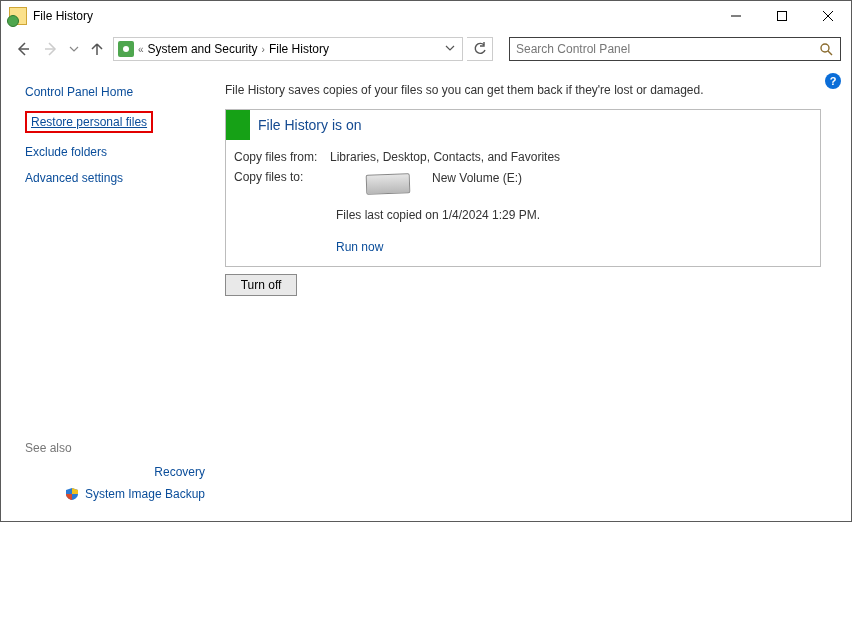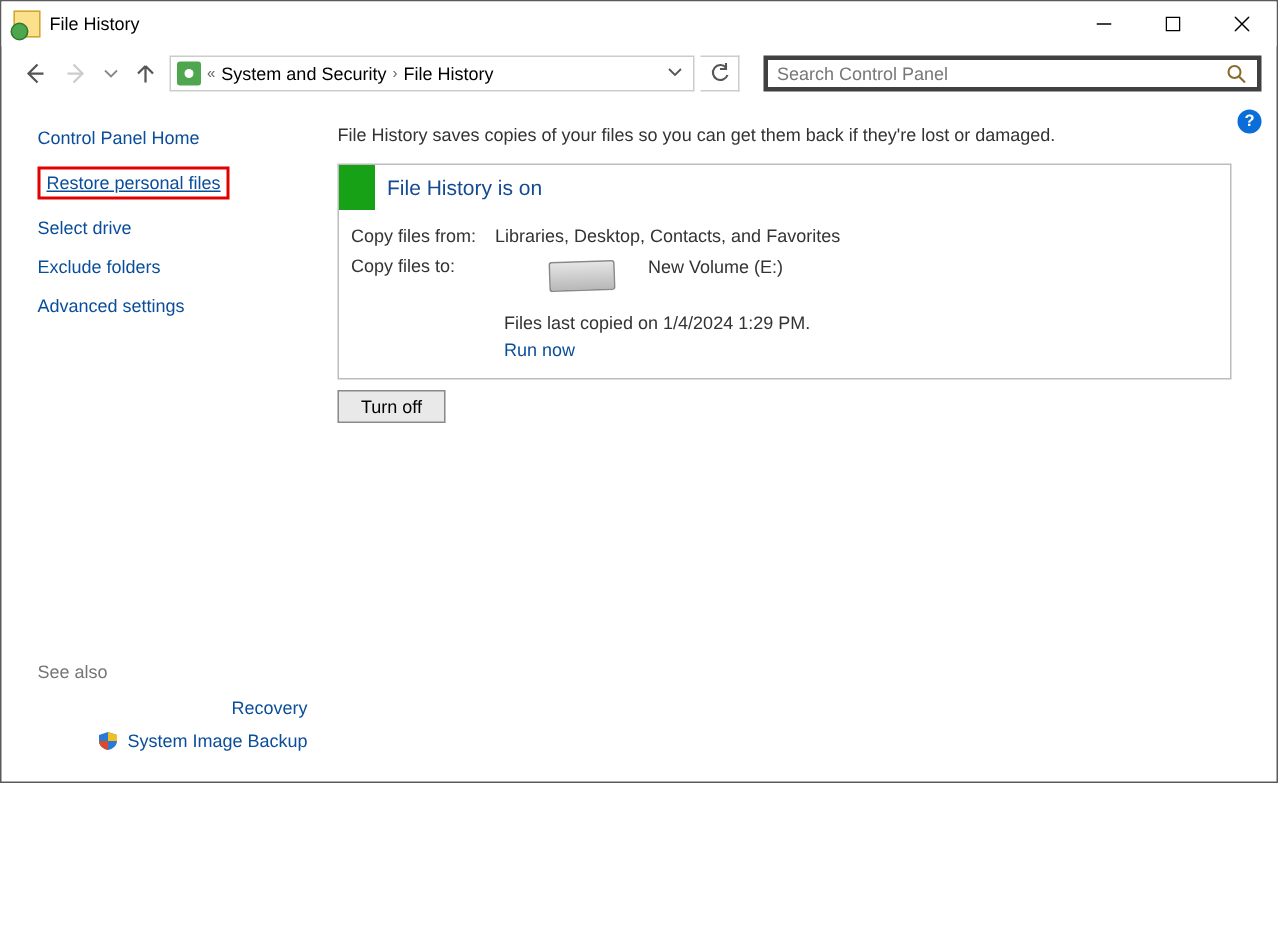--- a/index.html
+++ b/index.html
@@ -134,21 +134,21 @@
     border-left: none;
     display: flex;
     align-items: center;
     justify-content: center;
     color: #555;
     box-sizing: border-box;
   }
   .searchbox {
     width: 332px;
     height: 24px;
-    border: 3px solid #404040;
+    border: 1px solid #404040;
     margin-left: 12px;
     display: flex;
     align-items: center;
     box-sizing: border-box;
   }
   .searchbox input {
     flex: 1;
     border: none;
     outline: none;
     font-size: 12px;
@@ -292,21 +292,21 @@
     margin: 4px 22px 0 36px;
   }
   .dest-text { line-height: 1.4; }
   .last-copied {
     margin-left: 102px;
     margin-top: 14px;
   }
   .run-now {
     color: #0a4d9a;
     cursor: pointer;
-    margin-top: 4px;
+    margin-top: 18px;
     display: inline-block;
     text-align: right;
   }
   .button-row {
     display: flex;
     margin-top: 7px;
   }
   .std-btn {
     min-width: 72px;
     height: 22px;
@@ -403,21 +403,20 @@
 
   <div class="body">
 
     <div class="help-icon">?</div>
 
     <div class="sidebar">
       <span class="link">Control Panel Home</span>
       <span class="hl-wrap">
         <span class="link">Restore personal files</span>
       </span>
-      <span class="link">Select drive</span>
       <span class="link">Exclude folders</span>
       <span class="link">Advanced settings</span>
 
       <div class="see-also">
         <div class="see-also-header">See also</div>
         <div class="link-row">
           <span class="link">Recovery</span>
         </div>
         <div class="link-row">
           <svg class="shield-icon" viewBox="0 0 14 14">

